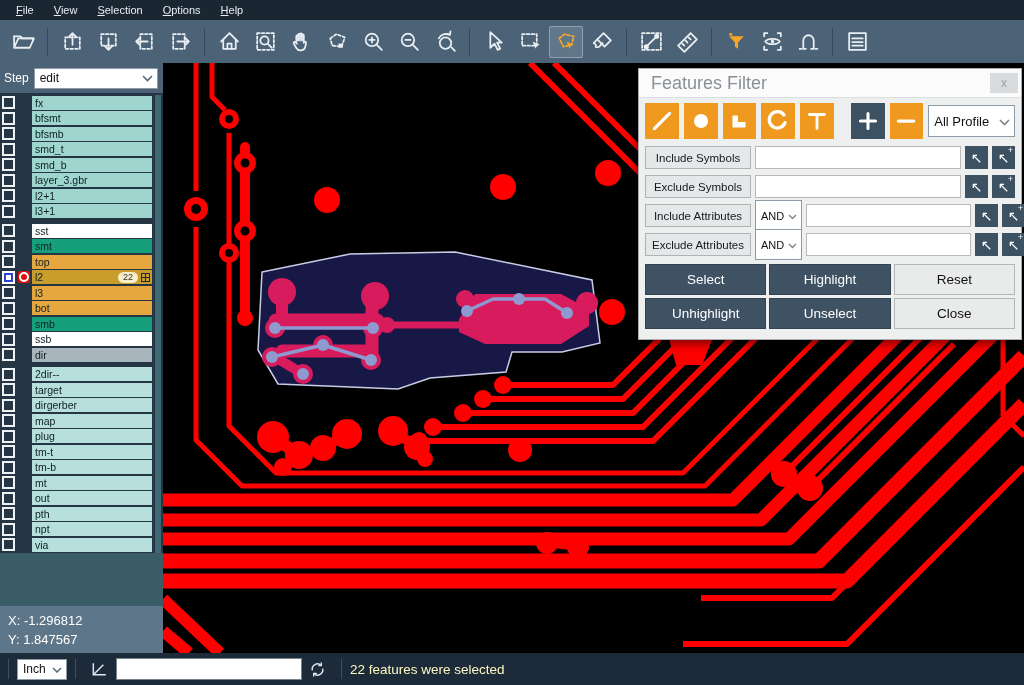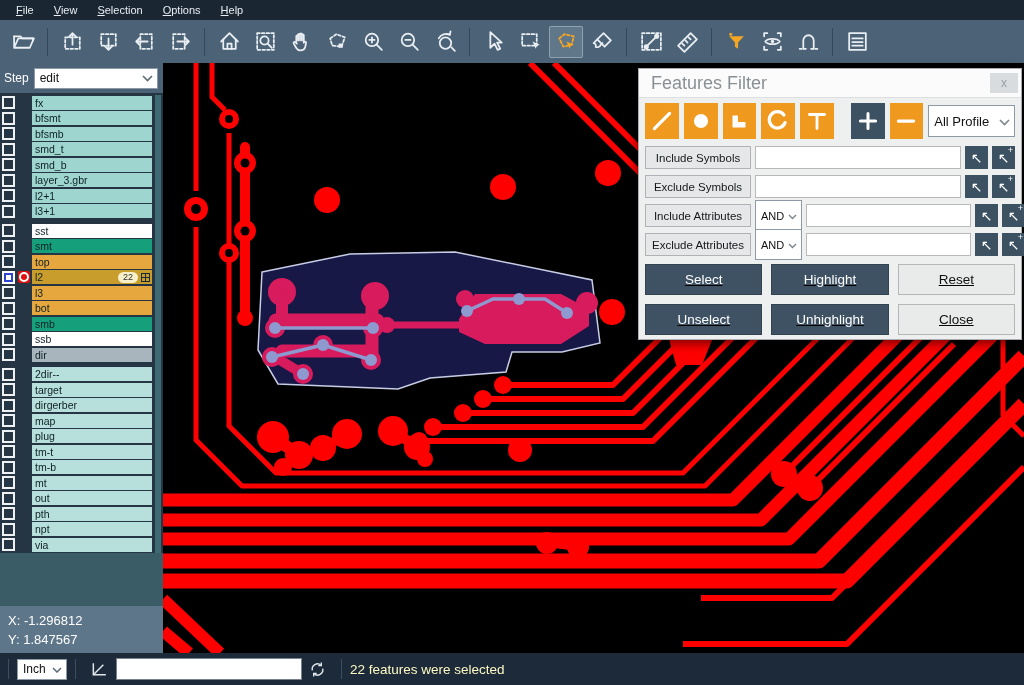--- a/index.html
+++ b/index.html
@@ -63,21 +63,21 @@
   #profilebox{margin-left:auto;width:92px;height:32px;font-size:13px;}
   .filterrow{display:flex;align-items:center;height:29px;padding:0 6px;}
   .frlabel{width:106px;height:23px;background:#e6e7e8;border:1px solid #b0b3b5;font-size:11.5px;color:#15191c;
            display:flex;align-items:center;justify-content:center;box-sizing:border-box;flex:0 0 auto;}
   .andbox{width:47px;height:31px;margin-left:4px;font-size:11px;flex:0 0 auto;}
   .frinput{flex:1;height:23px;margin-left:4px;border:1px solid #b9b9b9;background:#fff;box-sizing:border-box;
            font-size:12px;padding:0 4px;font-family:"Liberation Sans",sans-serif;}
   .arrbtn{width:23px;height:23px;background:#3c5162;color:#fff;margin-left:4px;flex:0 0 auto;
           display:flex;align-items:center;justify-content:center;font-size:14px;position:relative;}
   .arrbtn .pl{position:absolute;top:-1px;right:2px;font-size:9px;}
-  #actions{display:grid;grid-template-columns:1fr 1fr 1fr;gap:9px;padding:5px 6px 6px 6px;text-decoration:underline;}
+  #actions{display:grid;grid-template-columns:1fr 1fr 1fr;gap:3px;padding:5px 6px 6px 6px;}
   .actbtn{height:31px;font-size:13.5px;display:flex;align-items:center;justify-content:center;
           box-sizing:border-box;font-family:"Liberation Sans",sans-serif;}
   .actbtn.dark{background:#3e5264;color:#fff;border:1px solid #33434f;}
   .actbtn.light{background:#e9eaea;color:#111;border:1px solid #b4b6b8;}
   
   #statusbar{position:absolute;left:0;top:653px;width:1024px;height:32px;background:#1c2a39;
              display:flex;align-items:center;}
   .st-sep{width:1px;height:20px;background:#3c4f61;margin:0 8px;}
   #unitsel{width:50px;height:21px;font-size:12px;flex:0 0 auto;}
   #st-input{width:186px;height:22px;border:1px solid #77828c;background:#fff;font-size:12px;
@@ -747,22 +747,22 @@
         </div>
         <input class="frinput" style="">
         <div class="arrbtn">↖</div>
         <div class="arrbtn">↖<span class="pl">+</span></div>
       </div>
     </div>
   <div id="actions">
       <div class="actbtn dark">Select</div>
       <div class="actbtn dark">Highlight</div>
       <div class="actbtn light">Reset</div>
+      <div class="actbtn dark">Unhighlight</div>
       <div class="actbtn dark">Unselect</div>
-      <div class="actbtn dark">Unhighlight</div>
       <div class="actbtn light">Close</div>
     </div>
 </div>
 
 <div id="statusbar">
   <div class="st-sep"></div>
   <div id="unitsel" class="fakeselect">
     <span>Inch</span>
     <span class="chev">
       <svg width="10" height="6" viewBox="0 0 10 6">

